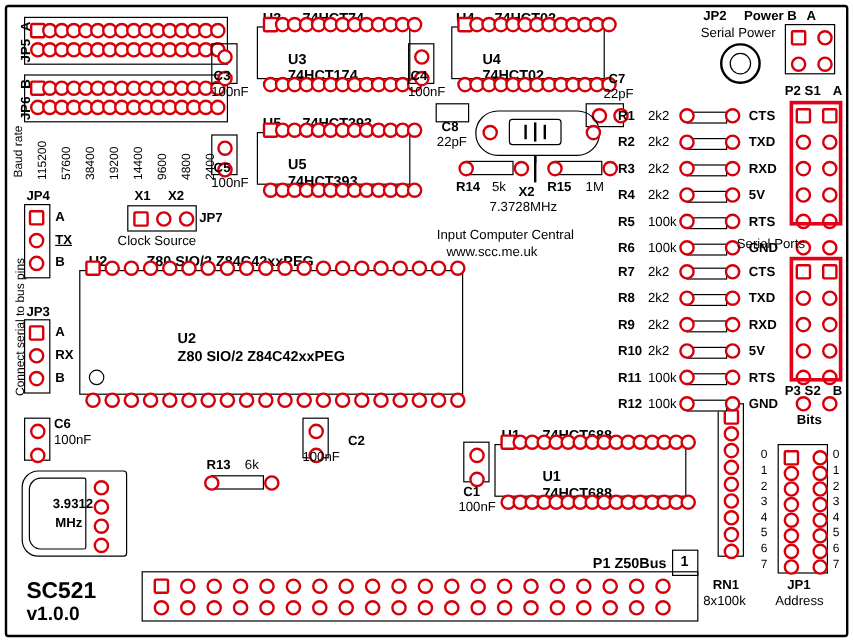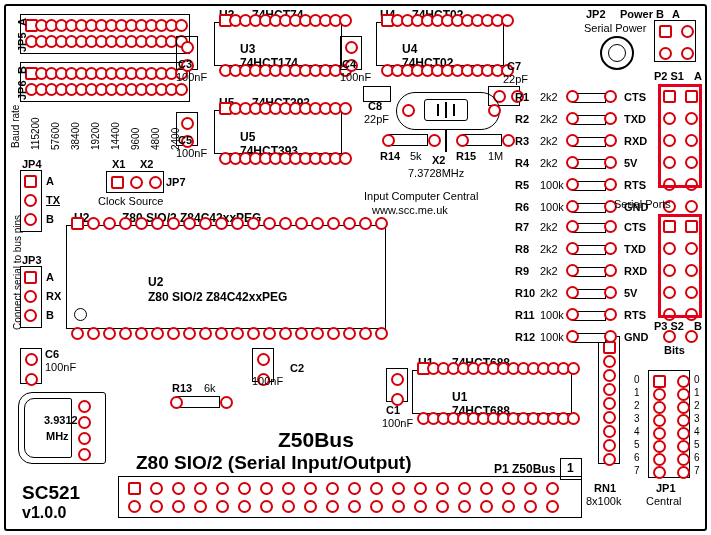--- a/index.html
+++ b/index.html
@@ -449,22 +449,20 @@
       <div class="pad" style="left: 497px; top: 412px;"></div>
       <div class="pad" style="left: 507px; top: 412px;"></div>
       <div class="pad" style="left: 517px; top: 412px;"></div>
       <div class="pad" style="left: 527px; top: 412px;"></div>
       <div class="pad" style="left: 537px; top: 412px;"></div>
       <div class="pad" style="left: 547px; top: 412px;"></div>
       <div class="pad" style="left: 557px; top: 412px;"></div>
       <div class="pad" style="left: 567px; top: 412px;"></div>
     </div>
 
-  <div class="txt b" style="left:278px;top:428px;font-size:21px;">Z50Bus</div>
-  <div class="txt b" style="left:136px;top:452px;font-size:19px;">Z80 SIO/2 (Serial Input/Output)</div>
 
   <div class="txt b" style="left:494px;top:462px;font-size:12px;">P1  Z50Bus</div>
   <div class="box" style="left:560px;top:458px;width:22px;height:22px;"></div>
   <div class="txt b" style="left:567px;top:461px;font-size:12px;">1</div>
   <div class="box" style="left:118px;top:476px;width:464px;height:42px;"></div>
   <div id="p1pads">
       <div class="pad sq" style="left: 128px; top: 482px;"></div>
       <div class="pad" style="left: 150px; top: 482px;"></div>
       <div class="pad" style="left: 172px; top: 482px;"></div>
       <div class="pad" style="left: 194px; top: 482px;"></div>
@@ -553,21 +551,21 @@
       <div class="txt" style="left: 694px; top: 374px; font-size: 10px;">0</div>
       <div class="txt" style="left: 694px; top: 387px; font-size: 10px;">1</div>
       <div class="txt" style="left: 694px; top: 400px; font-size: 10px;">2</div>
       <div class="txt" style="left: 694px; top: 413px; font-size: 10px;">3</div>
       <div class="txt" style="left: 694px; top: 426px; font-size: 10px;">4</div>
       <div class="txt" style="left: 694px; top: 439px; font-size: 10px;">5</div>
       <div class="txt" style="left: 694px; top: 452px; font-size: 10px;">6</div>
       <div class="txt" style="left: 694px; top: 465px; font-size: 10px;">7</div>
     </div>
   <div class="txt b" style="left:656px;top:482px;font-size:11px;">JP1</div>
-  <div class="txt" style="left:646px;top:495px;font-size:11px;">Central</div>
+  <div class="txt" style="left:646px;top:495px;font-size:11px;">Address</div>
 
   <div class="txt b" style="left:586px;top:8px;font-size:11px;">JP2</div>
   <div class="txt b" style="left:620px;top:8px;font-size:11px;">Power B</div>
   <div class="txt b" style="left:672px;top:8px;font-size:11px;">A</div>
   <div class="txt" style="left:584px;top:22px;font-size:11px;">Serial Power</div>
   <div class="box" style="left:654px;top:20px;width:42px;height:42px;"></div>
   <div id="jp2pads">
       <div class="pad sq" style="left: 659px; top: 25px;"></div>
       <div class="pad" style="left: 681px; top: 25px;"></div>
       <div class="pad" style="left: 659px; top: 47px;"></div>

